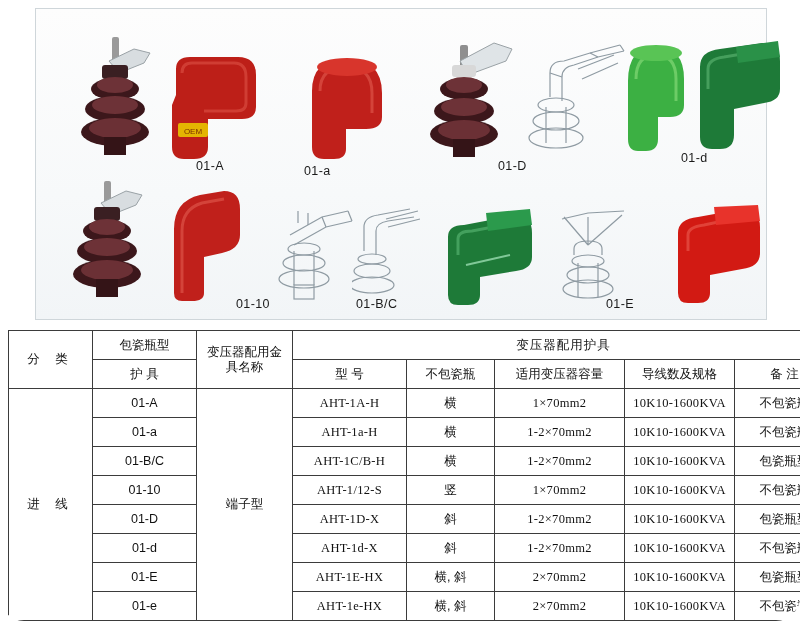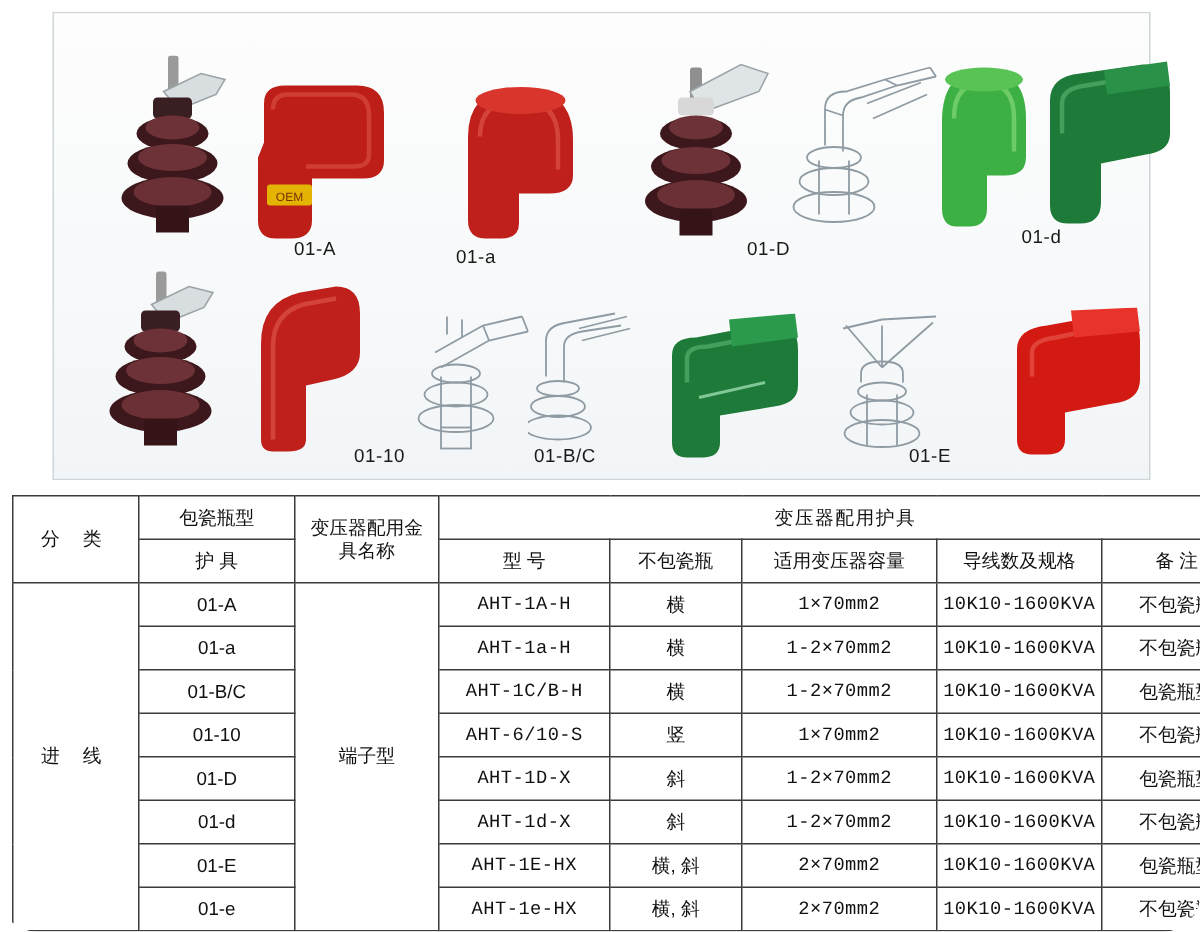--- a/index.html
+++ b/index.html
@@ -73,21 +73,21 @@
   .c-code  { width: 104px; }
   .c-metal { width: 96px; }
   .c-model { width: 114px; }
   .c-wire  { width: 88px; }
   .c-spec  { width: 130px; }
   .c-cap   { width: 110px; }
   .c-note  { width: 100px; }
 
   .hdr-wide { letter-spacing: 1px; }
   .sp-class { letter-spacing: 6px; }
-  .mono-like { font-family: Liberation Mono, monospace; font-size: 13px; letter-spacing: 0.3px;}
+  .mono-like { font-family: Liberation Serif, serif; font-size: 13px; letter-spacing: 0.3px;}
 </style>
 </head>
 <body>
 
 <div id="page">
 
   <div class="photo-panel">
     <div class="tint"></div>
 
     <div class="prod" style="left:28px; top:28px; width:110px; height:125px;">
@@ -309,21 +309,21 @@
         <tr>
           <td>01-B/C</td>
           <td class="mono-like">AHT-1C/B-H</td>
           <td>横</td>
           <td class="mono-like">1-2×70mm2</td>
           <td class="mono-like">10K10-1600KVA</td>
           <td>包瓷瓶型</td>
         </tr>
         <tr>
           <td>01-10</td>
-          <td class="mono-like">AHT-6/10-S</td>
+          <td class="mono-like">AHT-1/12-S</td>
           <td>竖</td>
           <td class="mono-like">1×70mm2</td>
           <td class="mono-like">10K10-1600KVA</td>
           <td>不包瓷瓶</td>
         </tr>
         <tr>
           <td>01-D</td>
           <td class="mono-like">AHT-1D-X</td>
           <td>斜</td>
           <td class="mono-like">1-2×70mm2</td>

